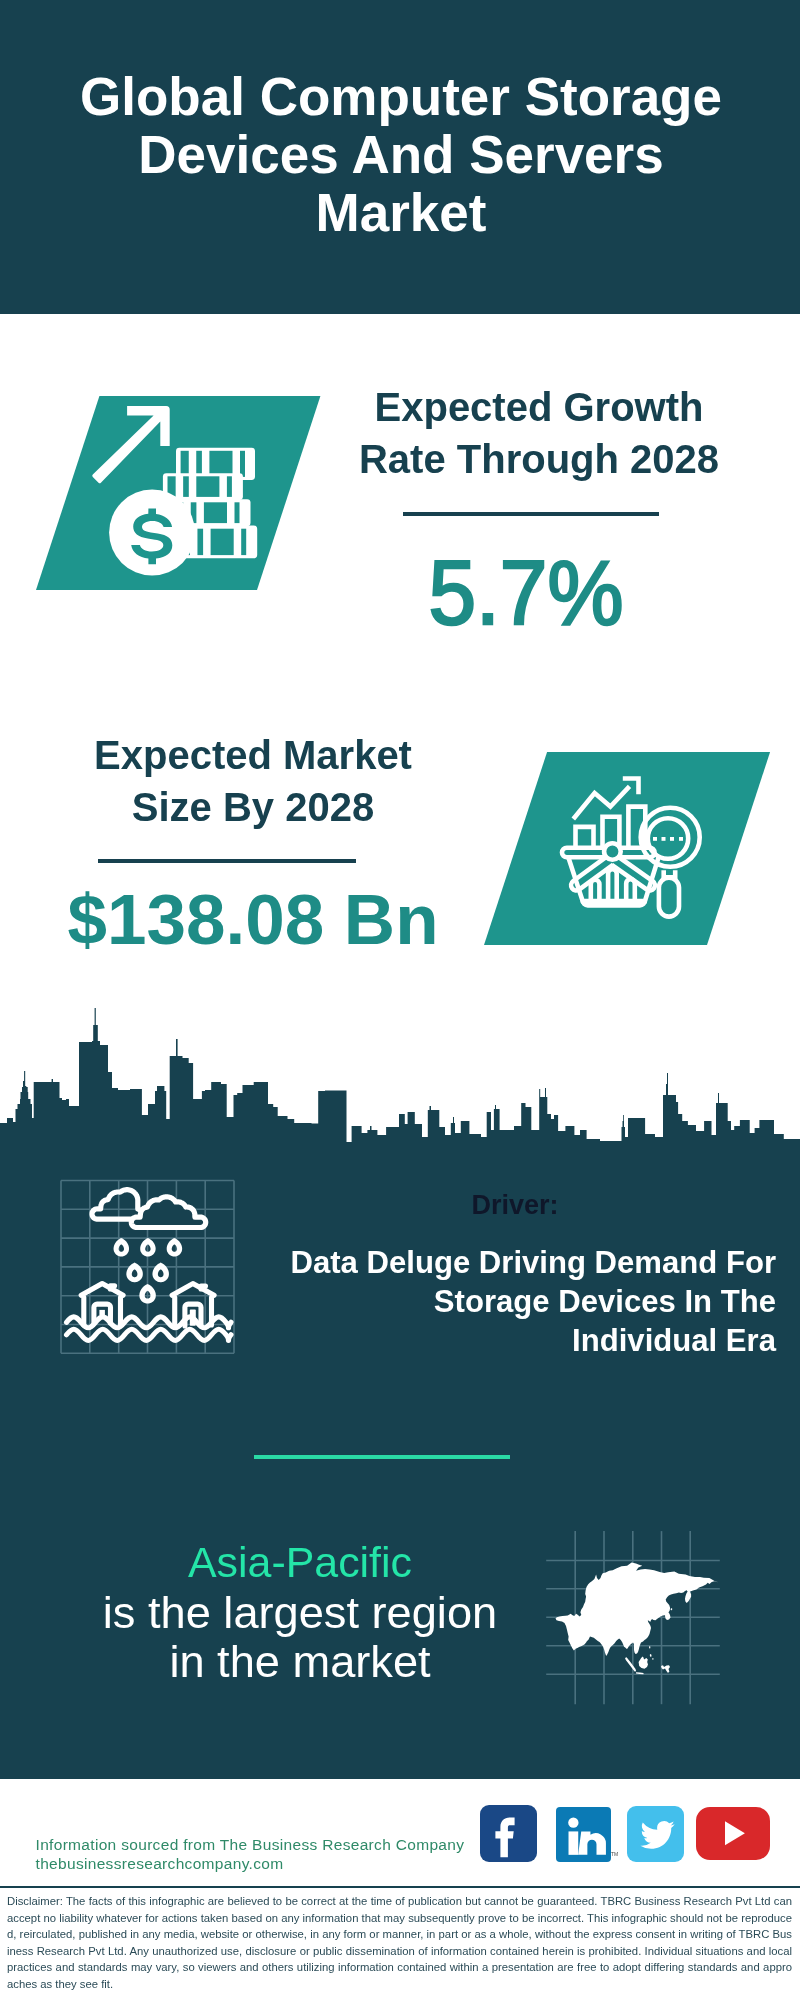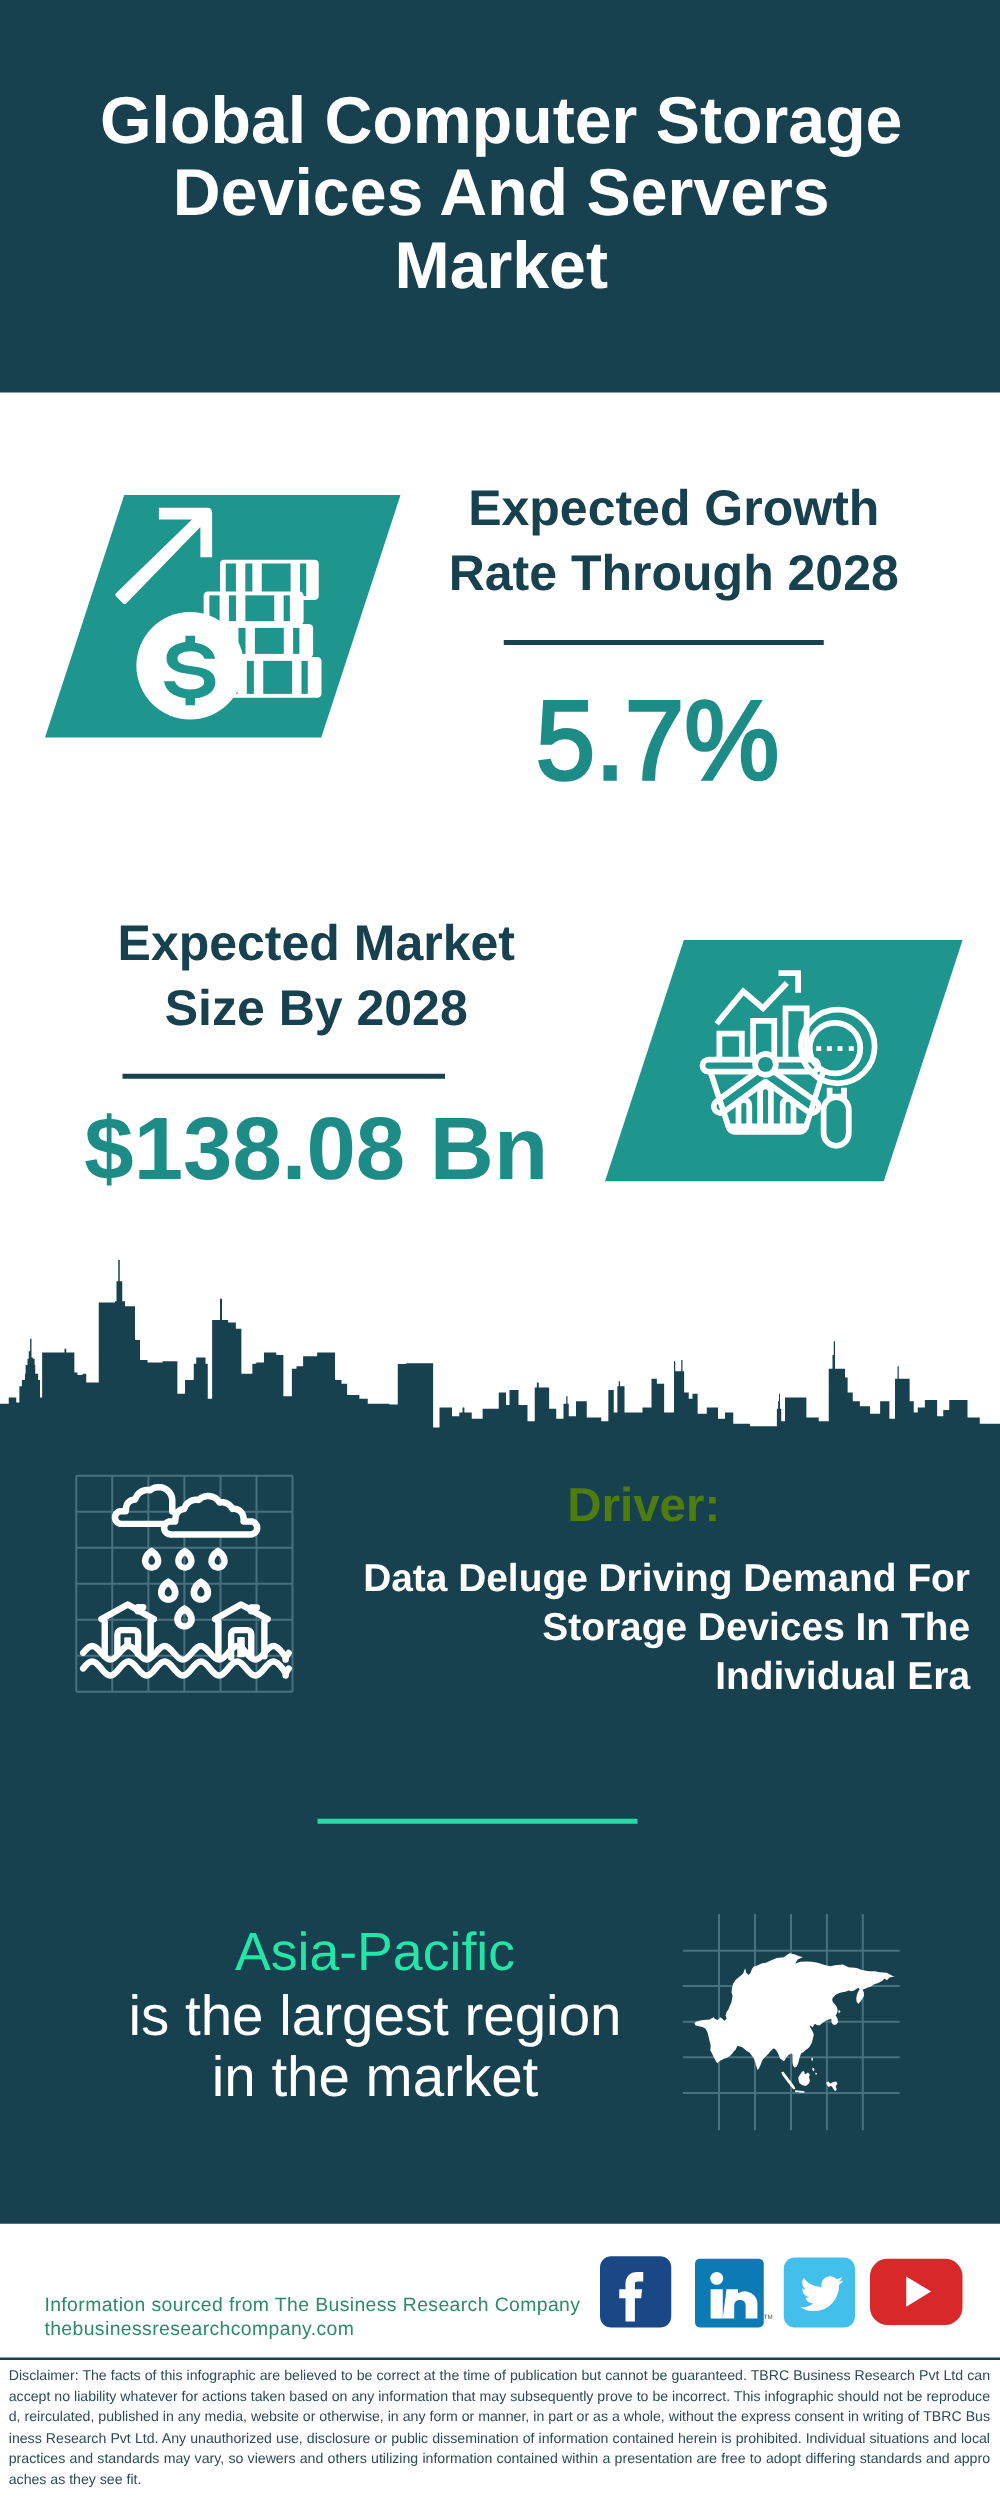--- a/index.html
+++ b/index.html
@@ -15,21 +15,21 @@
   
   .para{position:absolute;background:#1e958d;}
   .stat-title{position:absolute;color:#17414f;font-weight:bold;font-size:40px;line-height:52px;text-align:center;}
   .rule{position:absolute;height:4px;background:#17414f;}
   .stat-val{position:absolute;color:#1e8c86;font-size:90px;line-height:92px;text-align:center;font-weight:400;}
   .stat-val.medium{-webkit-text-stroke:2.6px #1e8c86;}
 
   
   .band{position:absolute;left:0;width:800px;background:#17414f;}
 
-  .drv-label{position:absolute;color:#4d7c0f;font-weight:bold;font-size:38px;line-height:38px;text-align:center;}
+  .drv-label{position:absolute;color:#0f172a;font-weight:bold;font-size:27px;line-height:38px;text-align:center;}
   .drv-text{position:absolute;color:#ffffff;font-weight:bold;font-size:31.1px;line-height:38.8px;text-align:right;white-space:nowrap;}
   .sep{position:absolute;height:4px;background:#2ad9a5;}
   .reg-strong{color:#24e5a8;font-weight:normal;font-size:42.9px;}
   .reg-block{position:absolute;text-align:center;color:#ffffff;font-size:45.2px;line-height:49.7px;font-weight:400;white-space:nowrap;}
   .foot-txt{position:absolute;color:#2f8a68;font-size:15.5px;line-height:19px;letter-spacing:0.32px;margin-top:20px;}
   .disc{position:absolute;color:#2b4b57;font-size:11.3px;line-height:16.6px;text-align:justify;word-break:break-all;}
   .hr{position:absolute;height:2px;background:#17414f;}
   .soc{position:absolute;width:58px;height:58px;border-radius:10px;overflow:hidden;}
   .icon-wrap{position:absolute;}
   .skyline{display:block;}

